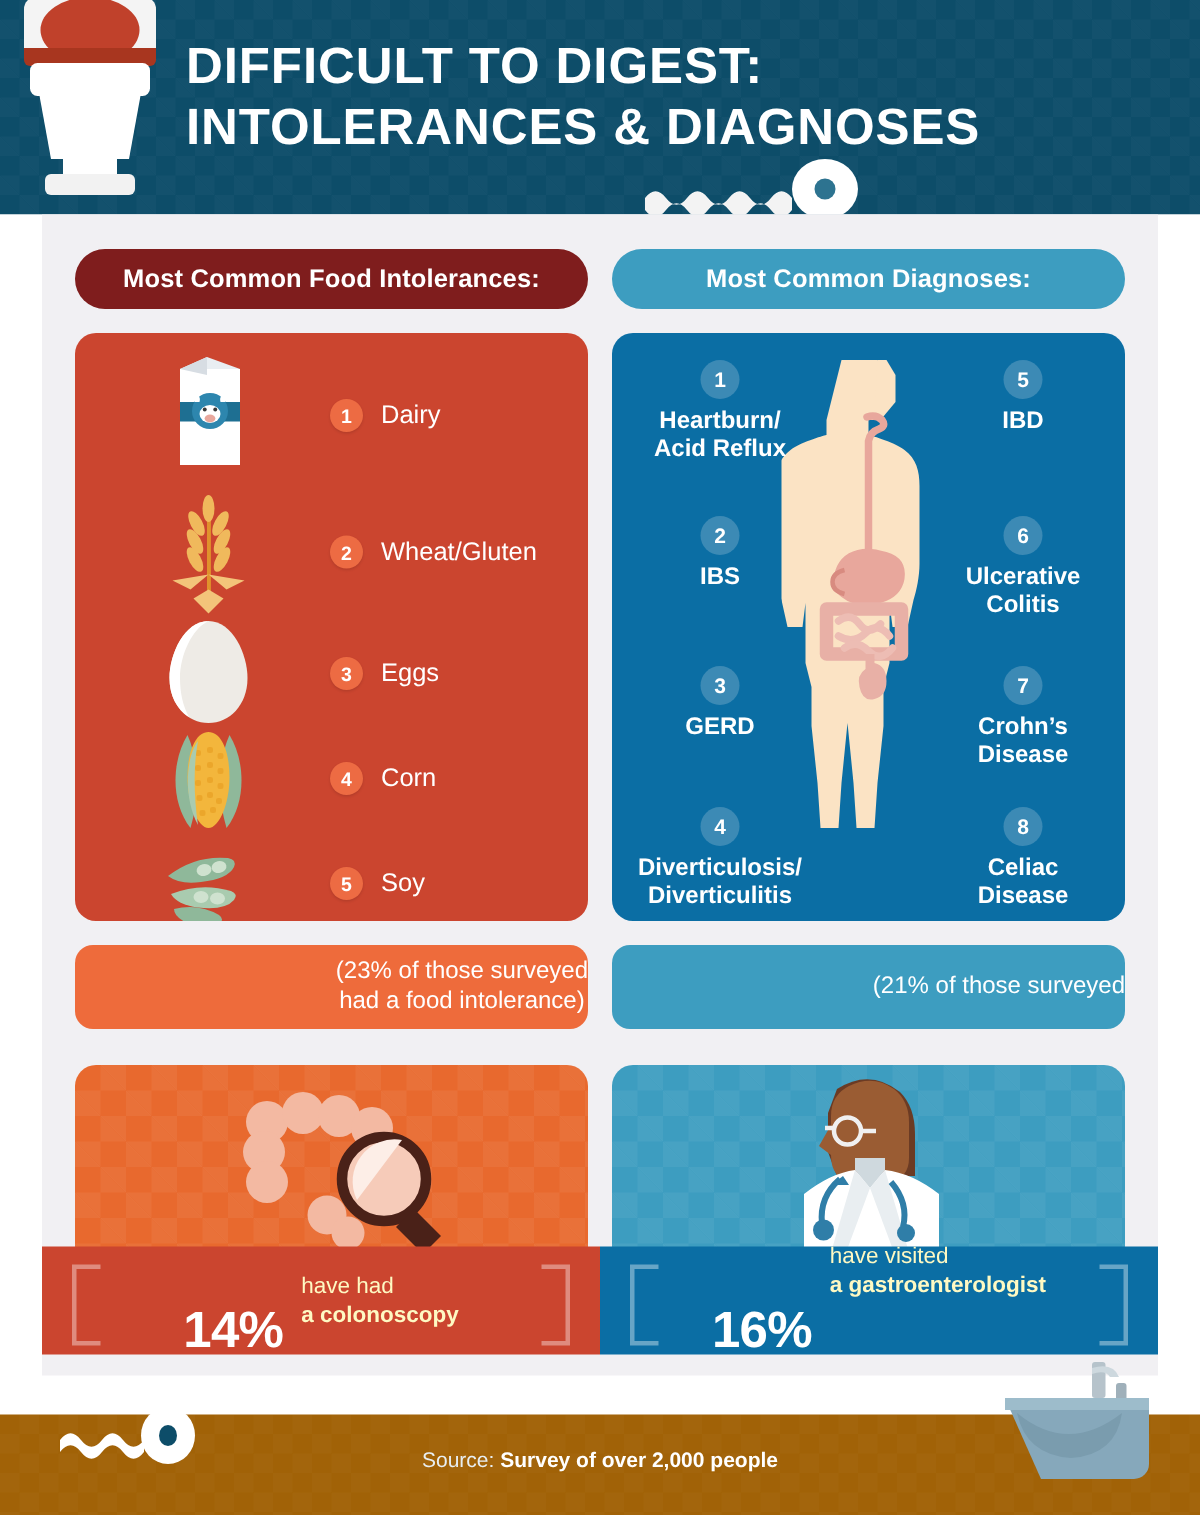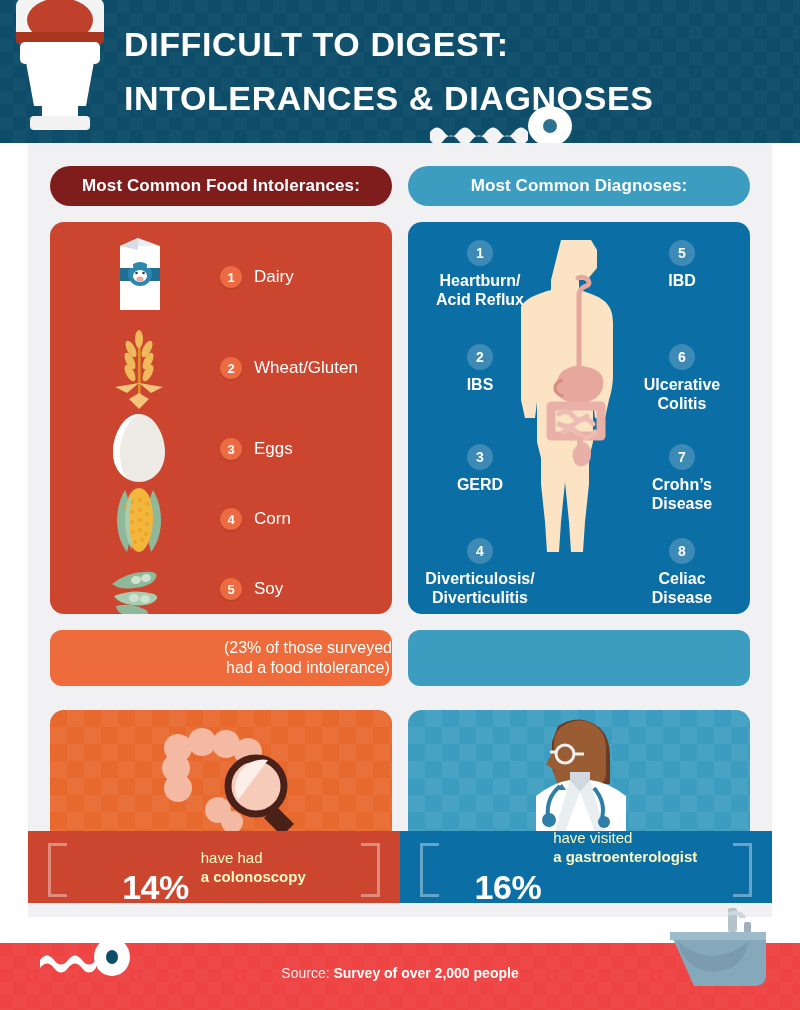--- a/index.html
+++ b/index.html
@@ -24,21 +24,21 @@
       linear-gradient(45deg, rgba(255,255,255,.025) 25%, transparent 25%, transparent 75%, rgba(255,255,255,.025) 75%),
       linear-gradient(45deg, rgba(255,255,255,.025) 25%, transparent 25%, transparent 75%, rgba(255,255,255,.025) 75%);
     background-size:26px 26px;
     background-position:0 0, 13px 13px;
   }
   .header-title{
     position:absolute;left:124px;top:24px;width:600px;
     color:#ffffff;font-size:34px;font-weight:bold;line-height:41px;
     letter-spacing:.6px;
   }
-  .header-title .l2{display:block;margin-top:13px;}
+  .header-title .l2{display:block;}
 
   
   .toilet{position:absolute;left:8px;top:-4px;width:104px;height:140px;}
 
   
   .tp{position:absolute;left:430px;top:106px;width:160px;height:40px;}
 
   
   .bodybg{
     position:absolute;left:28px;top:143px;width:744px;height:774px;
@@ -119,21 +119,21 @@
   .br-l{left:20px;border-width:3px 0 3px 3px;}
   .br-r{right:20px;border-width:3px 3px 3px 0;}
   .pct{
     color:#ffffff;font-size:34px;font-weight:bold;letter-spacing:-.5px;margin-top:40px;
   }
   .pct-txt{color:#fef9c3;font-size:15px;line-height:19px;margin-left:12px;}
   .pct-txt .b{font-weight:bold;}
 
   
   .footer{
-    position:absolute;left:0;top:943px;width:800px;height:67px;background:#ef4444;overflow:hidden;
+    position:absolute;left:0;top:943px;width:800px;height:67px;background:#a16207;overflow:hidden;
   }
   .footer .checks{
     position:absolute;inset:0;
     background-image:
       linear-gradient(45deg, rgba(255,255,255,.02) 25%, transparent 25%, transparent 75%, rgba(255,255,255,.02) 75%),
       linear-gradient(45deg, rgba(255,255,255,.02) 25%, transparent 25%, transparent 75%, rgba(255,255,255,.02) 75%);
     background-size:26px 26px;background-position:0 0,13px 13px;
   }
   .source{
     position:absolute;left:0;top:22px;width:800px;text-align:center;
@@ -345,20 +345,21 @@
   </div>
 
   <div class="subpill subpill-left">
     <div>
       <div>(23% of those surveyed</div>
       <div>had a food intolerance)</div>
     </div>
   </div>
   <div class="subpill subpill-right">
     <div>
+      <div>(21% of those surveyed</div>
     </div>
   </div>
 
   <div class="imgcard imgcard-left">
     <div class="checks"></div>
     <svg viewBox="0 0 342 125" width="342" height="125" style="position:absolute;inset:0;">
       <g fill="#f3b9a2">
         <circle cx="128" cy="38" r="14"></circle>
           <circle cx="152" cy="32" r="14"></circle>
         <circle cx="176" cy="34" r="14"></circle>

